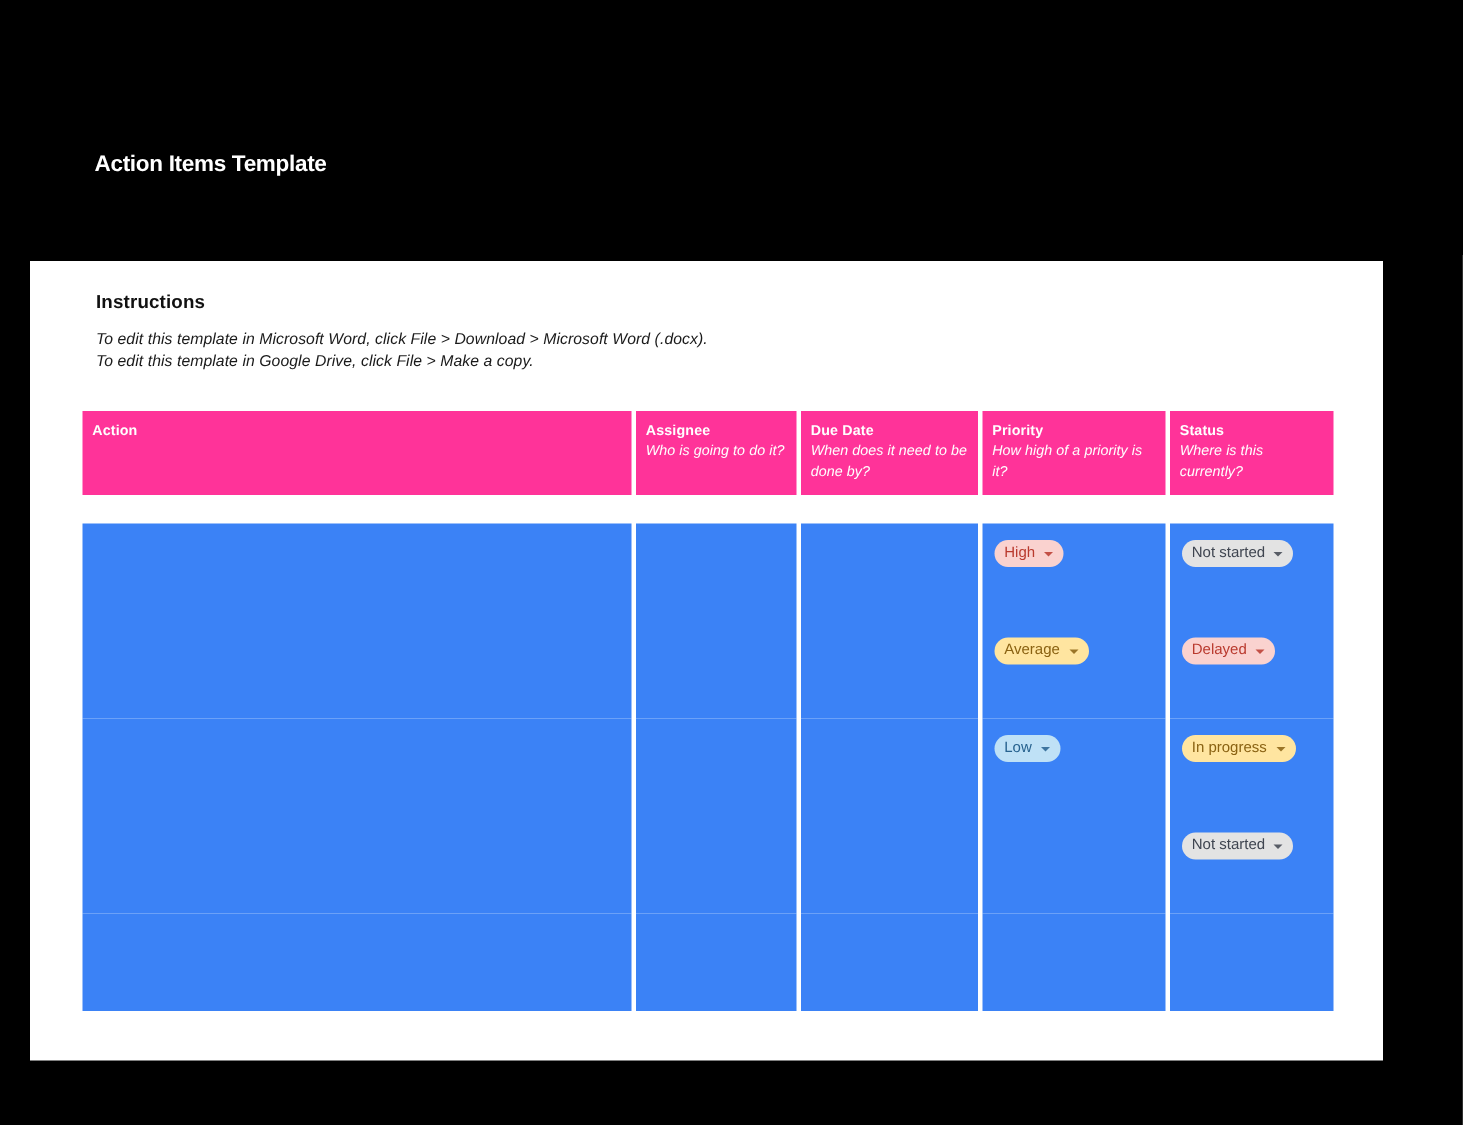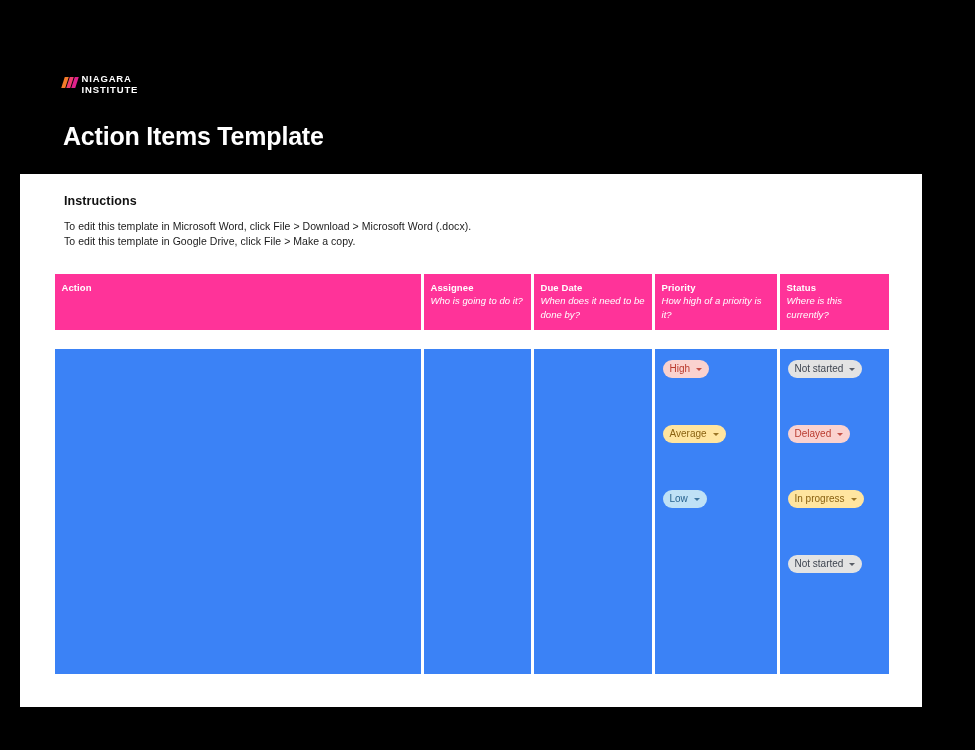--- a/index.html
+++ b/index.html
@@ -55,21 +55,21 @@
     font-size: 9.5px;
     font-weight: 700;
     letter-spacing: 0.85px;
     line-height: 10.5px;
     text-transform: uppercase;
   }
 
   .page-title {
     margin-top: 24px;
     color: #ffffff;
-    font-size: 25px;
+    font-size: 15px;
     font-weight: 700;
     letter-spacing: -0.2px;
     line-height: 24px;
   }
 
   
   .card {
     position: absolute;
     left: 20px;
     top: 174px;
@@ -85,20 +85,21 @@
   .instructions-title {
     color: #111111;
     font-size: 12.5px;
     font-weight: 700;
     letter-spacing: 0.1px;
     margin: 0 0 11px 0;
   }
   .instructions-line {
     color: #1a1a1a;
     font-size: 10.5px;
+    font-style: italic;
     line-height: 14.5px;
     margin: 0;
     letter-spacing: 0.05px;
   }
 
   
   .table {
     margin-top: 26px;
     display: flex;
     flex-direction: column;
@@ -169,31 +170,20 @@
   .chip-yellow { background: #ffe5a0; color: #8a6212; }
   .chip-blue   { background: #bfe1f6; color: #27628f; }
   .chip-gray   { background: #e3e3e3; color: #3f4550; }
 </style>
 </head>
 <body>
 
 <div id="page">
 
   <div class="masthead">
-    <div class="logo-row">
-      <span class="logo-slashes">
-        <i class="s1"></i>
-          <i class="s2"></i>
-          <i class="s3"></i>
-      </span>
-      <span>
-        <div class="logo-word">NIAGARA</div>
-        <div class="logo-word">INSTITUTE</div>
-      </span>
-    </div>
     <div class="page-title">Action Items Template</div>
   </div>
 
   <div class="card">
     <div class="card-inner">
 
       <div class="instructions-title">Instructions</div>
       <p class="instructions-line">To edit this template in Microsoft Word, click File &gt; Download &gt; Microsoft Word (.docx).</p>
       <p class="instructions-line">To edit this template in Google Drive, click File &gt; Make a copy.</p>
 

